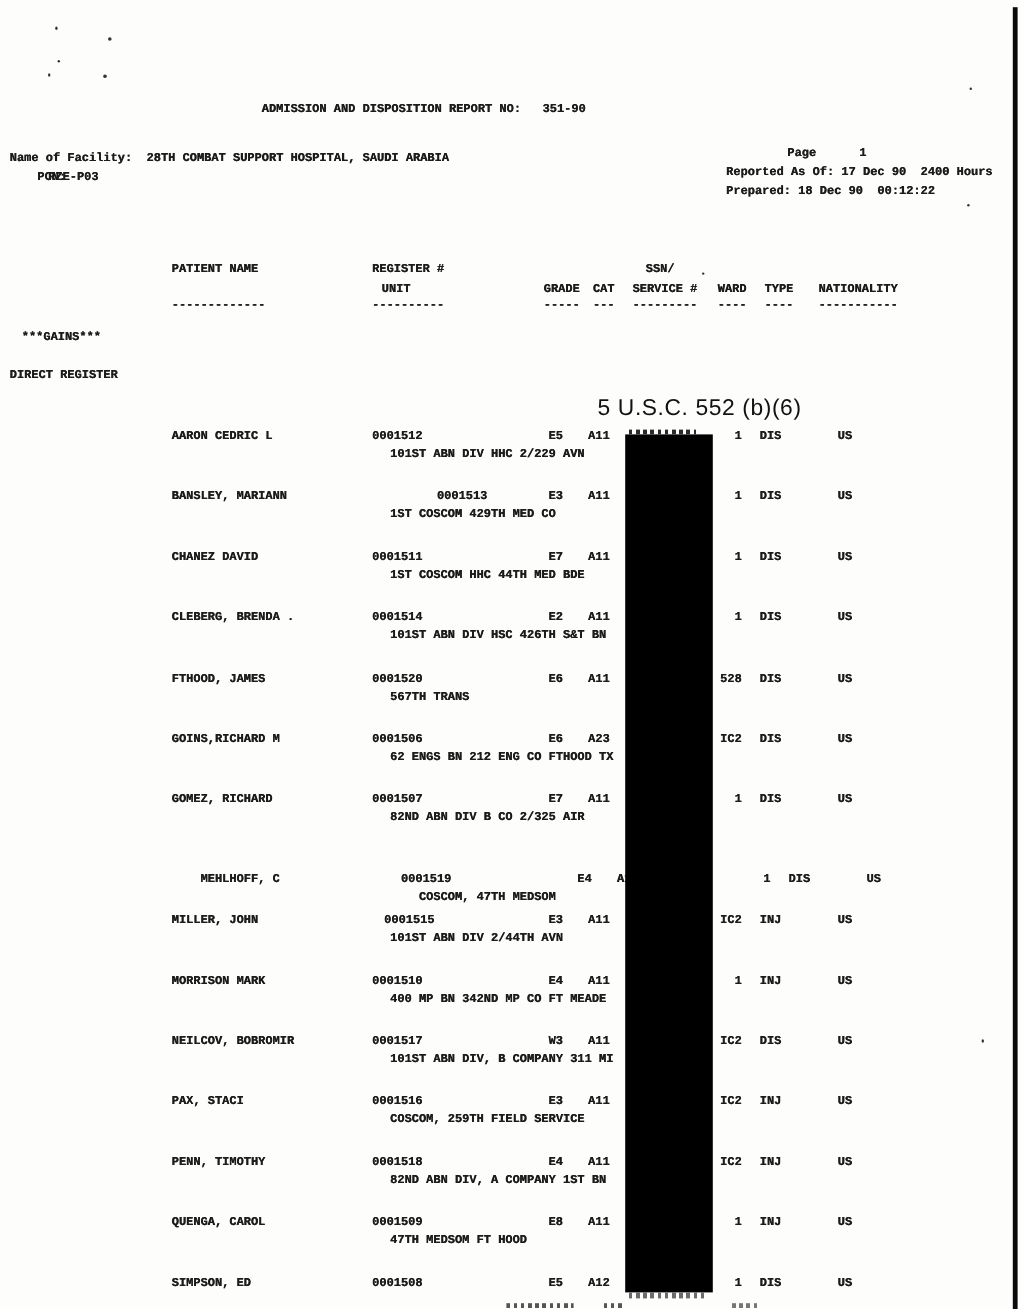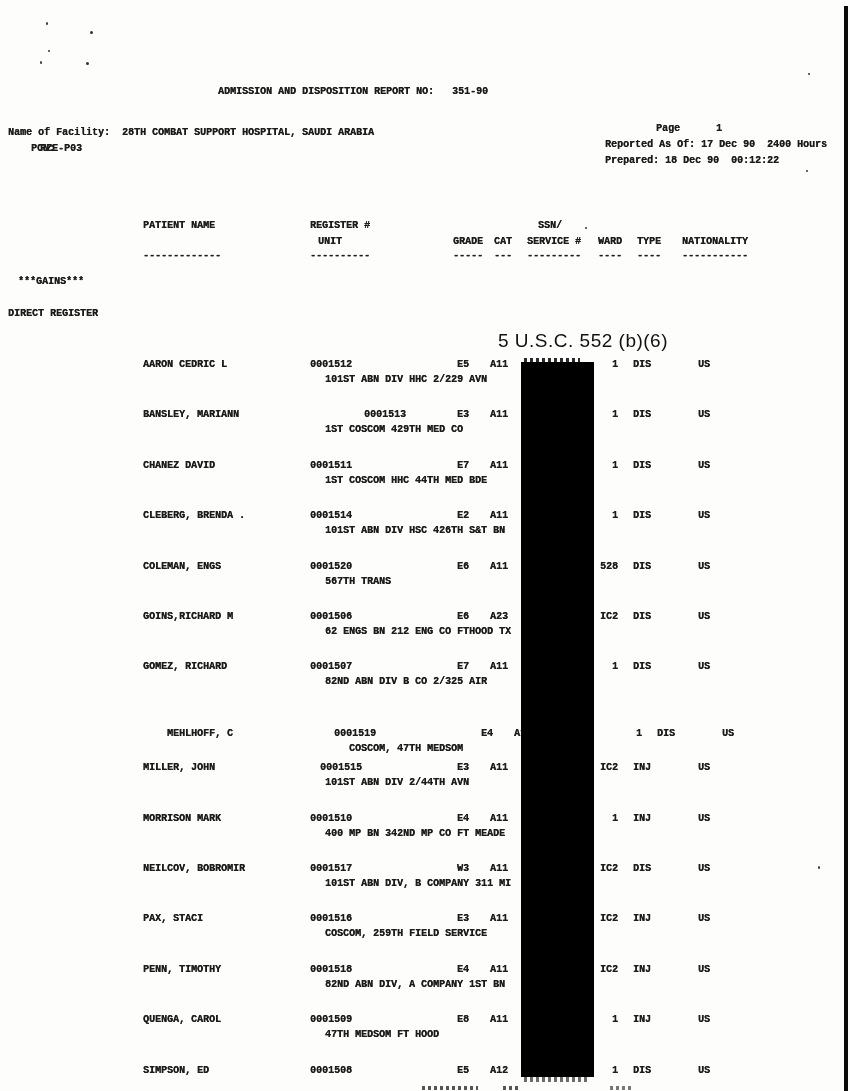--- a/index.html
+++ b/index.html
@@ -116,21 +116,21 @@
         <span class="cell" style="left: 143px; top: 0px;">CLEBERG, BRENDA .</span>
         <span class="cell" style="left: 310px; top: 0px;">0001514</span>
         <span class="cell" style="left: 325px; top: 15px;">101ST ABN DIV HSC 426TH S&amp;T BN</span>
         <span class="cell" style="left: 457px; top: 0px;">E2</span>
         <span class="cell" style="left: 490px; top: 0px;">A11</span>
         <span class="cell ward" style="left: 570px; top: 0px;">1</span>
         <span class="cell" style="left: 633px; top: 0px;">DIS</span>
         <span class="cell" style="left: 698px; top: 0px;">US</span>
       </div>
       <div class="row" style="top: 560.6px;">
-        <span class="cell" style="left: 143px; top: 0px;">COLEMAN, ENGS</span>
+        <span class="cell" style="left: 143px; top: 0px;">FTHOOD, JAMES</span>
         <span class="cell" style="left: 310px; top: 0px;">0001520</span>
         <span class="cell" style="left: 325px; top: 15px;">567TH TRANS</span>
         <span class="cell" style="left: 457px; top: 0px;">E6</span>
         <span class="cell" style="left: 490px; top: 0px;">A11</span>
         <span class="cell ward" style="left: 570px; top: 0px;">528</span>
         <span class="cell" style="left: 633px; top: 0px;">DIS</span>
         <span class="cell" style="left: 698px; top: 0px;">US</span>
       </div>
       <div class="row" style="top: 611px;">
         <span class="cell" style="left: 143px; top: 0px;">GOINS,RICHARD M</span>

